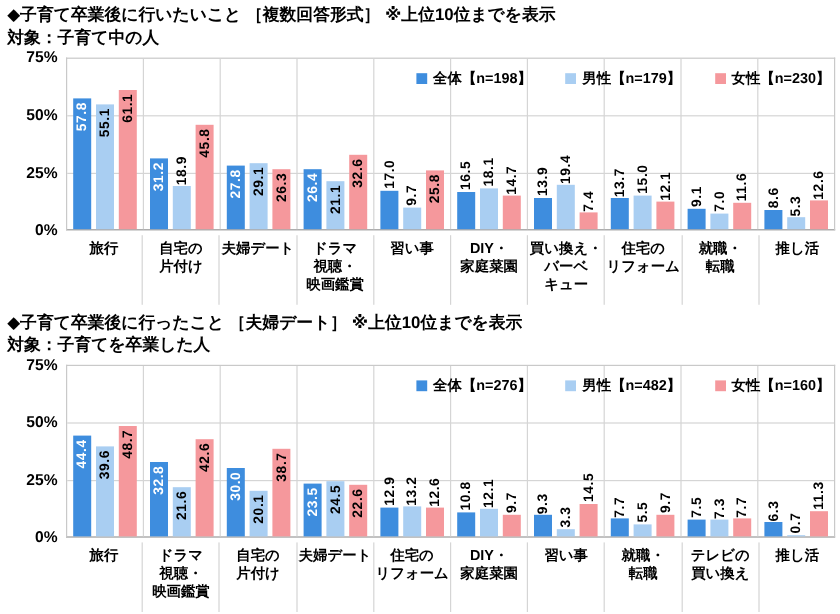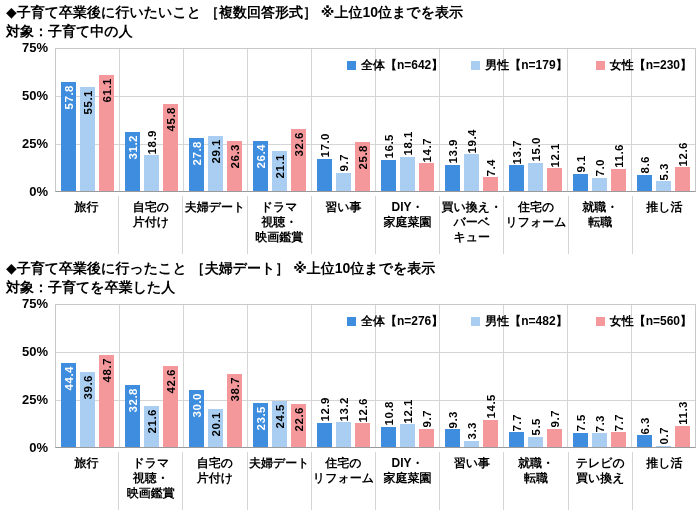--- a/index.html
+++ b/index.html
@@ -220,21 +220,21 @@
           <div class="bar-wrap">
             <div class="bar" style="height: 23.9px; background: rgb(245, 152, 156);"></div>
             <div class="bar-value" style="bottom: 24.9px; color: rgb(0, 0, 0);">12.6</div>
           </div>
         </div>
       </div>
     </div>
   <div class="legend">
       <div class="legend-item">
         <span class="legend-swatch" style="background: rgb(62, 141, 222);"></span>
-        <span>全体【n=642】</span>
+        <span>全体【n=198】</span>
       </div>
       <div class="legend-item">
         <span class="legend-swatch" style="background: rgb(169, 206, 242);"></span>
         <span>男性【n=179】</span>
       </div>
       <div class="legend-item">
         <span class="legend-swatch" style="background: rgb(245, 152, 156);"></span>
         <span>女性【n=230】</span>
       </div>
     </div>
@@ -437,21 +437,21 @@
       <div class="legend-item">
         <span class="legend-swatch" style="background: rgb(62, 141, 222);"></span>
         <span>全体【n=276】</span>
       </div>
       <div class="legend-item">
         <span class="legend-swatch" style="background: rgb(169, 206, 242);"></span>
         <span>男性【n=482】</span>
       </div>
       <div class="legend-item">
         <span class="legend-swatch" style="background: rgb(245, 152, 156);"></span>
-        <span>女性【n=560】</span>
+        <span>女性【n=160】</span>
       </div>
     </div>
   <div class="x-axis-labels">
       <div class="x-label">旅行</div>
       <div class="x-label">ドラマ
 視聴・
 映画鑑賞</div>
       <div class="x-label">自宅の
 片付け</div>
       <div class="x-label">夫婦デート</div>

